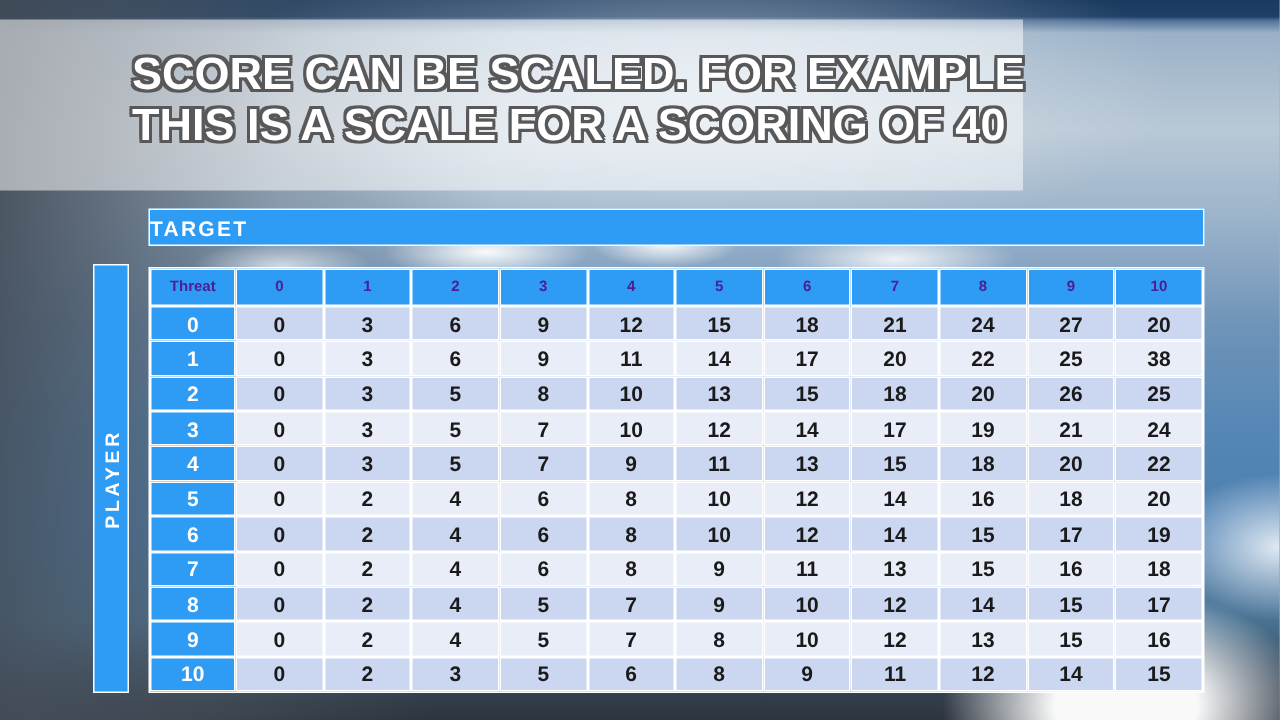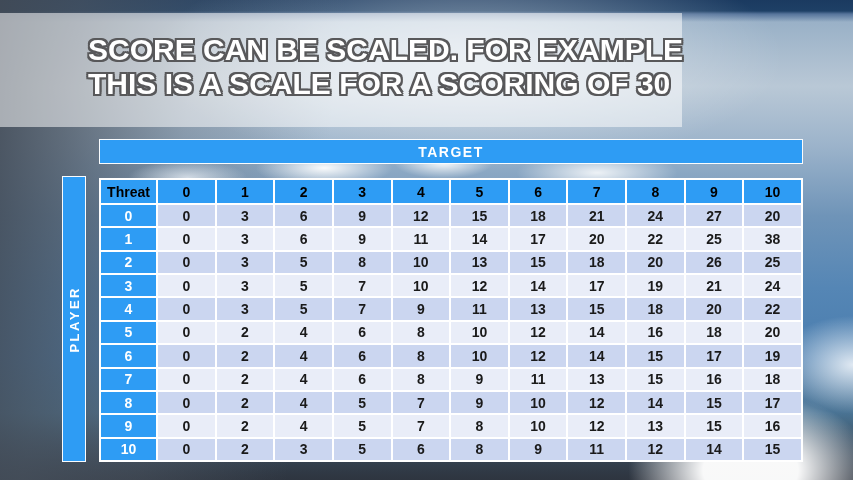--- a/index.html
+++ b/index.html
@@ -38,21 +38,21 @@
     letter-spacing:0px;white-space:nowrap;
     text-shadow:
       -2px -2px 0 var(--outline), 2px -2px 0 var(--outline),
       -2px  2px 0 var(--outline), 2px  2px 0 var(--outline),
       -2px  0   0 var(--outline), 2px  0   0 var(--outline),
        0   -2px 0 var(--outline), 0    2px 0 var(--outline);
   }
   .target-banner{
     position:absolute;left:99px;top:139px;width:702px;height:23px;
     background:var(--accent);border:1px solid #FAFCFE;
-    display:flex;align-items:center;justify-content:center;
+    display:flex;align-items:center;
     color:#fff;font-weight:bold;font-size:14px;letter-spacing:1.5px;
   }
   .player-banner{
     position:absolute;left:62px;top:176px;width:22px;height:284px;
     background:var(--accent);border:1px solid #FAFCFE;
     display:flex;align-items:center;justify-content:center;
   }
   .player-banner span{
     writing-mode:vertical-rl;transform:rotate(180deg);
     color:#fff;font-weight:bold;font-size:13px;letter-spacing:2.5px;
@@ -61,41 +61,41 @@
     position:absolute;left:99px;top:178px;width:704px;height:284px;
     border-collapse:separate;border-spacing:0;table-layout:fixed;
     border:1px solid var(--grid);
   }
   .score-table th,.score-table td{
     padding:0;text-align:center;vertical-align:middle;
     border:1px solid var(--grid);
   }
   .score-table thead tr{height:25px;}
   .score-table thead th{
-    background:var(--accent);color:#000000;font-weight:bold;font-size:14px;
+    background:var(--accent);color:#4c1d95;font-weight:bold;font-size:10px;
   }
   .score-table tbody th{
     background:var(--accent);color:#fff;font-weight:bold;font-size:14px;
   }
   .score-table tbody td{
     color:var(--body-text);font-weight:bold;font-size:14px;
   }
   .score-table tr.shaded td{background:var(--row-dark);}
   .score-table tr.lighter td{background:var(--row-light);}
   col.corner-col{width:57px;}
 </style>
 </head>
 <body>
 
 <div class="slide">
 
   <div class="title-band">
     <div class="title-text">
       <div>SCORE CAN BE SCALED. FOR EXAMPLE</div>
-      <div>THIS IS A SCALE FOR A SCORING OF 30</div>
+      <div>THIS IS A SCALE FOR A SCORING OF 40</div>
     </div>
   </div>
 
   <div class="target-banner">
     <span>TARGET</span>
   </div>
 
   <div class="player-banner">
     <span>PLAYER</span>
   </div>

